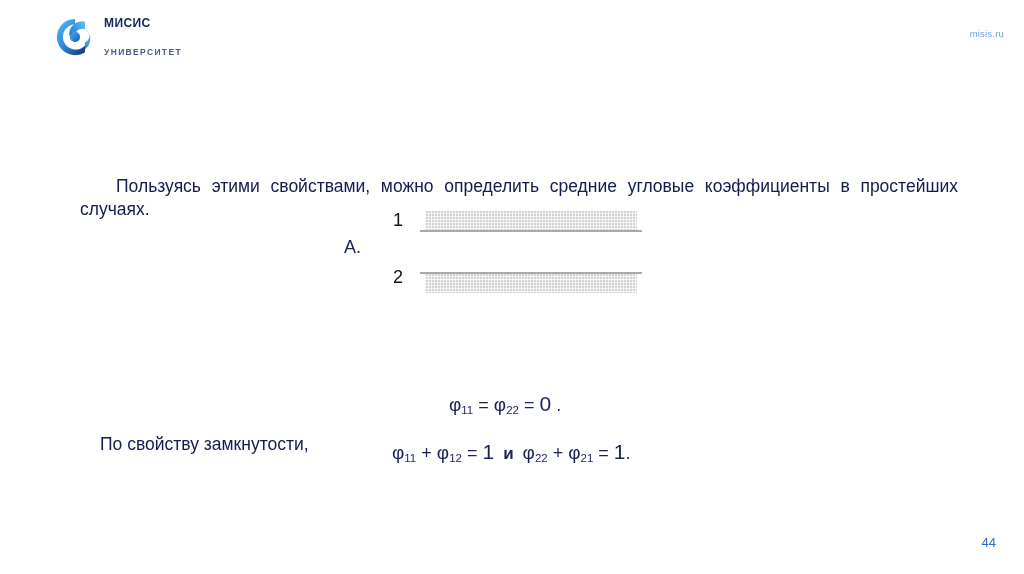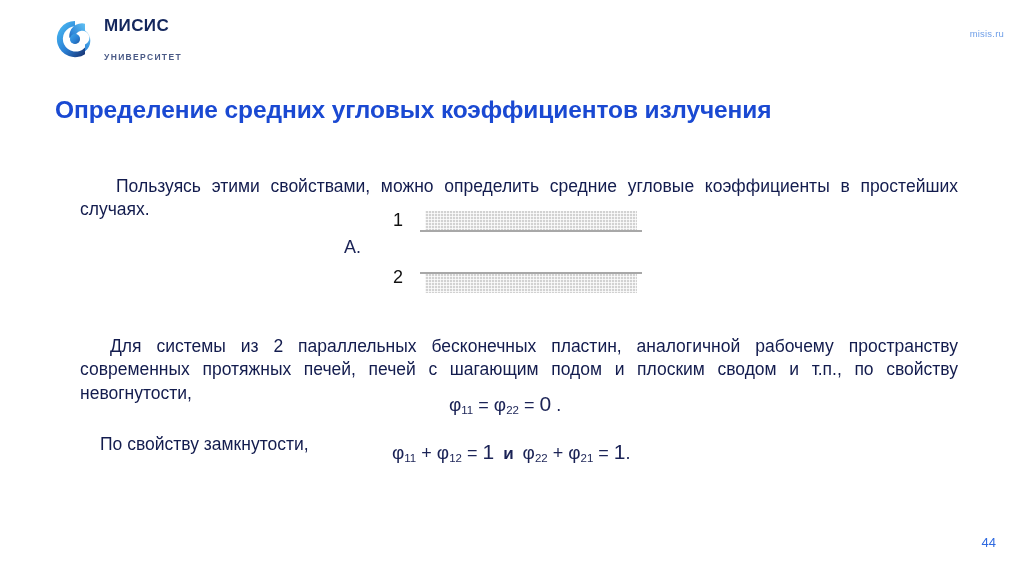--- a/index.html
+++ b/index.html
@@ -30,21 +30,21 @@
     height: 40px;
     display: block;
   }
   #logo-wordmark {
     display: flex;
     flex-direction: column;
     justify-content: center;
     line-height: 1;
   }
   #logo-name {
-    font-size: 17px;
+    font-size: 12px;
     font-weight: bold;
     letter-spacing: 0.4px;
     color: #13265c;
   }
   #logo-sub {
     font-size: 8.5px;
     font-weight: bold;
     letter-spacing: 1.35px;
     color: #4a5a86;
     margin-top: 19px;
@@ -213,35 +213,33 @@
       <circle cx="32" cy="32" r="8" fill="url(#gA)" opacity="0.55"></circle>
     </svg>
     <div id="logo-wordmark">
       <span id="logo-name">МИСИС</span>
       <span id="logo-sub">УНИВЕРСИТЕТ</span>
     </div>
   </div>
 
   <div id="site-url">misis.ru</div>
 
-  <h1 id="slide-title">Определение средних угловых коэффициентов излучения</h1>
 
   <p class="body-text" id="para-intro">Пользуясь этими свойствами, можно определить средние угловые коэффициенты в простейших случаях.</p>
 
   <div id="diagram">
     <span id="diagram-label-a">А.</span>
     <span class="plate-label" id="plate-label-1">1</span>
     <div class="plate" id="plate-1"></div>
     <div id="plate-1-edge"></div>
     <span class="plate-label" id="plate-label-2">2</span>
     <div id="plate-2-edge"></div>
     <div class="plate" id="plate-2"></div>
   </div>
 
-  <p class="body-text" id="para-system">Для системы из 2 параллельных бесконечных пластин, аналогичной рабочему пространству современных протяжных печей, печей с шагающим подом и плоским сводом и т.п., по свойству невогнутости,</p>
 
   <div class="formula" id="formula-1">
     <span class="phi">φ</span><sub>11</sub><span> = </span><span class="phi">φ</span><sub>22</sub><span> = </span><span class="num">0</span><span> .</span>
   </div>
 
   <p class="body-text" id="label-closure">По свойству замкнутости,</p>
 
   <div class="formula" id="formula-2">
     <span class="phi">φ</span><sub>11</sub><span> + </span><span class="phi">φ</span><sub>12</sub><span> = </span><span class="num">1</span><span class="conj">и</span><span class="phi">φ</span><sub>22</sub><span> + </span><span class="phi">φ</span><sub>21</sub><span> = </span><span class="num">1</span><span>.</span>
   </div>

